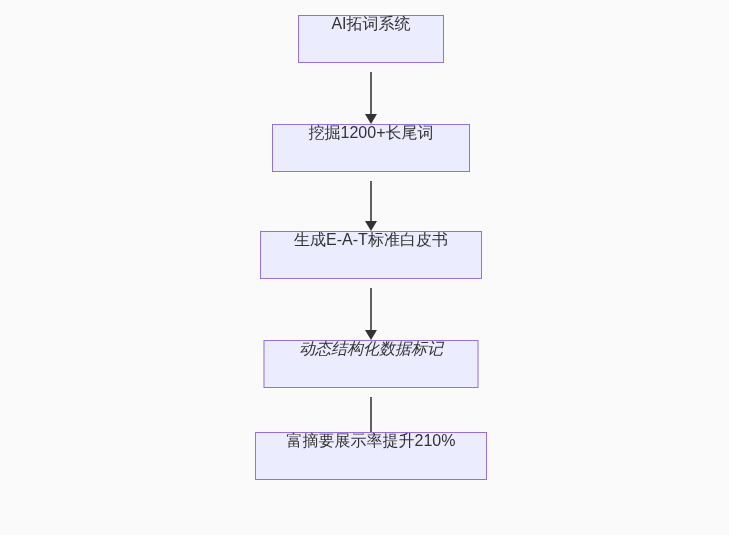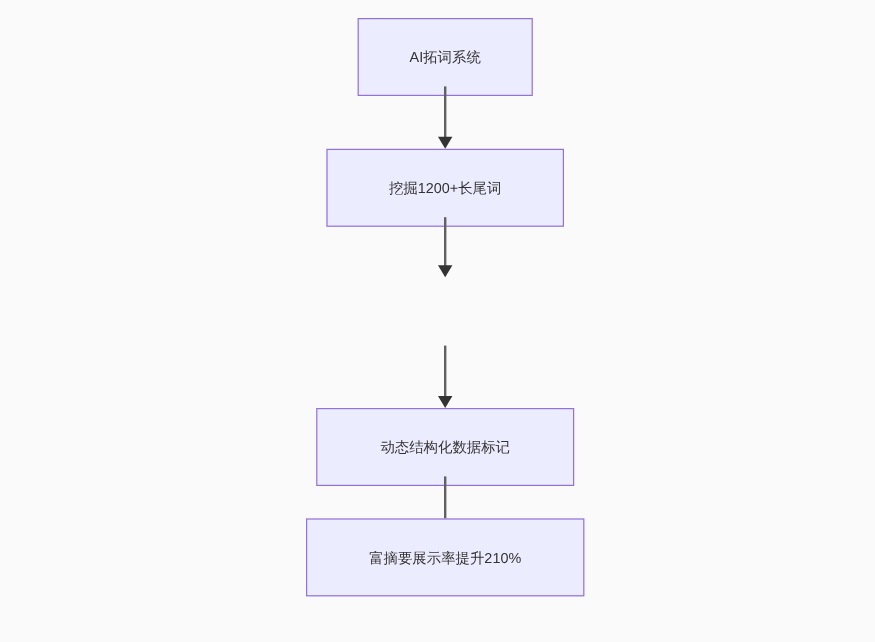--- a/index.html
+++ b/index.html
@@ -18,28 +18,28 @@
   }
   .canvas{
     position:relative;
     width:729px;
     height:535px;
   }
   .node{
     position:absolute;
     left:371px;
     transform:translateX(-50%);
-    height:65px;
+    height:48px;
     background:var(--node-fill);
     border:1px solid var(--node-border);
     display:flex;
-    align-items:center;
+    align-items:flex-start;
     justify-content:center;
     color:var(--node-text);
-    font-size:12px;
+    font-size:16px;
     line-height:1;
     white-space:nowrap;
   }
   .edge{
     position:absolute;
     left:371px;
     transform:translateX(-50%);
     display:flex;
     flex-direction:column;
     align-items:center;
@@ -74,27 +74,30 @@
 
   <div class="node" style="top:124px;width:198px;">
     <span>挖掘1200+长尾词</span>
   </div>
 
   <div class="edge" style="top:181px;height:50px;">
     <div class="edge-line"></div>
     <div class="edge-head"></div>
   </div>
 
+  <div class="node" style="top:231px;width:222px;">
+    <span>生成E-A-T标准白皮书</span>
+  </div>
 
   <div class="edge" style="top:288px;height:52px;">
     <div class="edge-line"></div>
     <div class="edge-head"></div>
   </div>
 
-  <div class="node" style="top:340px;width:215px;">
+  <div class="node" style="top:340px;width:215px;font-style:italic;">
     <span>动态结构化数据标记</span>
   </div>
 
   <div class="edge" style="top:397px;height:53px;">
     <div class="edge-line"></div>
     <div class="edge-head"></div>
   </div>
 
   <div class="node" style="top:432px;width:232px;">
     <span>富摘要展示率提升210%</span>

